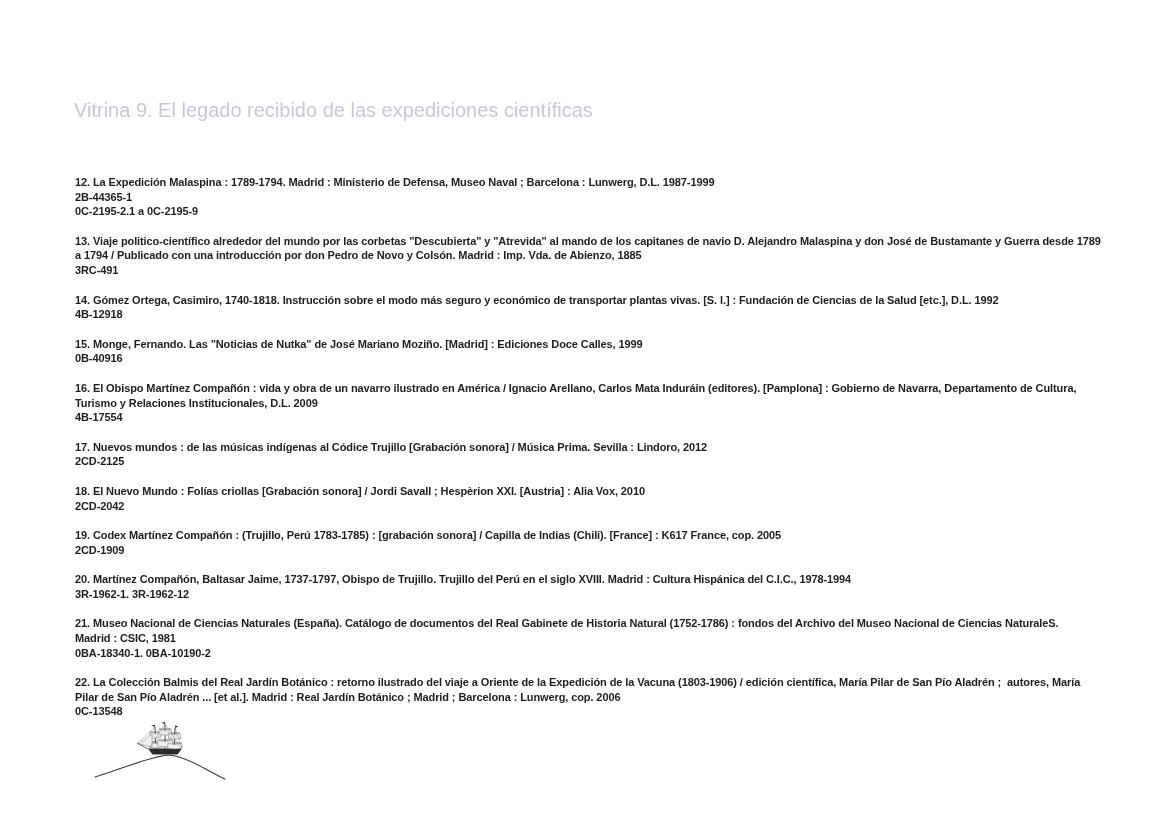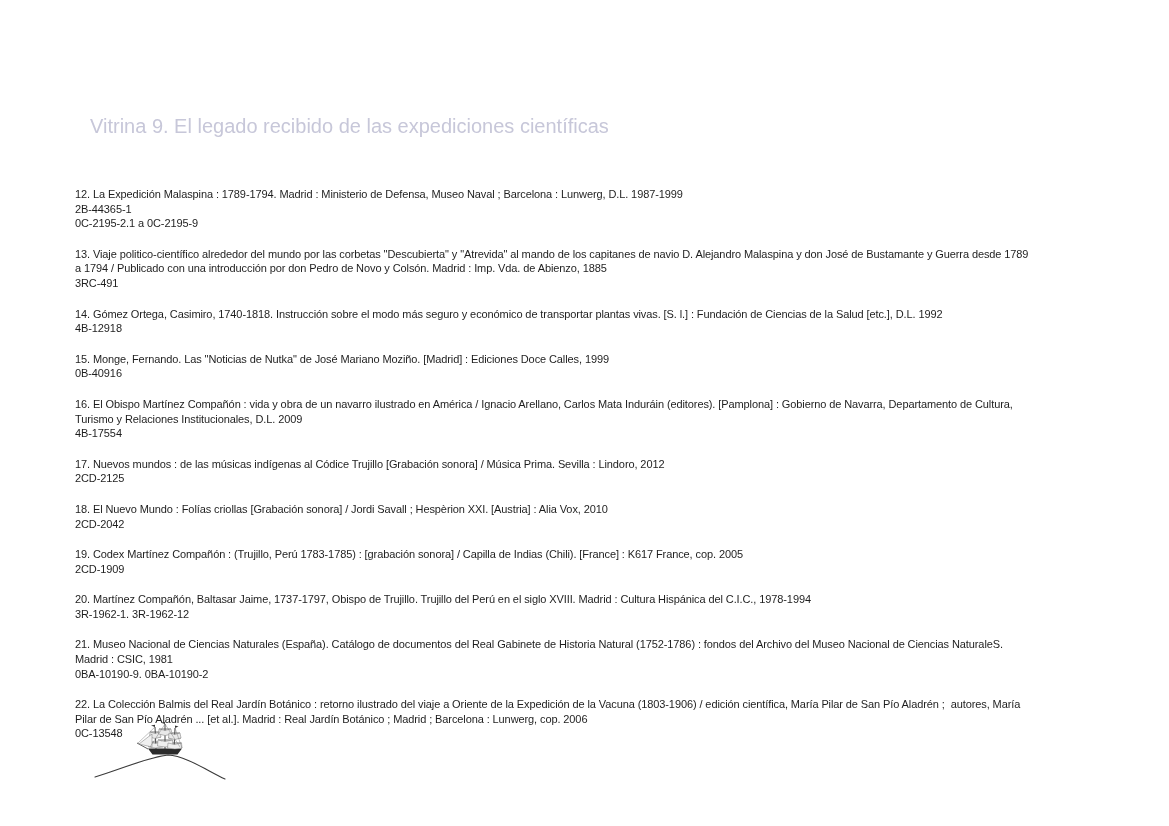--- a/index.html
+++ b/index.html
@@ -15,35 +15,36 @@
     font-family: "Liberation Sans", sans-serif;
   }
   .page {
     position: absolute;
     inset: 0;
   }
   .title {
     position: absolute;
     left: 74px;
     top: 99px;
-    margin: 16px;
+    margin: 0;
     font-size: 20px;
     font-weight: normal;
     letter-spacing: 0px;
     color: #c7c7d9;
     white-space: pre;
   }
   .biblist {
     position: absolute;
     left: 75px;
     top: 171px;
     color: #1e1e1e;
   }
   .entry {
-    margin: 16px 0 15px 0;
+    margin: 4px 0 15px 0;
+    font-weight: bold;
   }
   .entry .line {
     font-size: 11px;
     line-height: 14.6px;
     white-space: pre;
     letter-spacing: -0.1px;
   }
   .ship {
     position: absolute;
     left: 90px;
@@ -96,21 +97,21 @@
         <div class="line">19. Codex Martínez Compañón : (Trujillo, Perú 1783-1785) : [grabación sonora] / Capilla de Indias (Chili). [France] : K617 France, cop. 2005</div>
         <div class="line">2CD-1909</div>
       </div>
       <div class="entry">
         <div class="line">20. Martínez Compañón, Baltasar Jaime, 1737-1797, Obispo de Trujillo. Trujillo del Perú en el siglo XVIII. Madrid : Cultura Hispánica del C.I.C., 1978-1994</div>
         <div class="line">3R-1962-1. 3R-1962-12</div>
       </div>
       <div class="entry">
         <div class="line">21. Museo Nacional de Ciencias Naturales (España). Catálogo de documentos del Real Gabinete de Historia Natural (1752-1786) : fondos del Archivo del Museo Nacional de Ciencias NaturaleS.</div>
         <div class="line">Madrid : CSIC, 1981</div>
-        <div class="line">0BA-10190-9. 0BA-10190-2</div>
+        <div class="line">0BA-18340-1. 0BA-10190-2</div>
       </div>
       <div class="entry">
         <div class="line">22. La Colección Balmis del Real Jardín Botánico : retorno ilustrado del viaje a Oriente de la Expedición de la Vacuna (1803-1906) / edición científica, María Pilar de San Pío Aladrén ;  autores, María</div>
         <div class="line">Pilar de San Pío Aladrén ... [et al.]. Madrid : Real Jardín Botánico ; Madrid ; Barcelona : Lunwerg, cop. 2006</div>
         <div class="line">0C-13548</div>
       </div>
     </div>
 
   <div class="ship">
     <svg viewBox="0 0 140 65" xmlns="http://www.w3.org/2000/svg">

